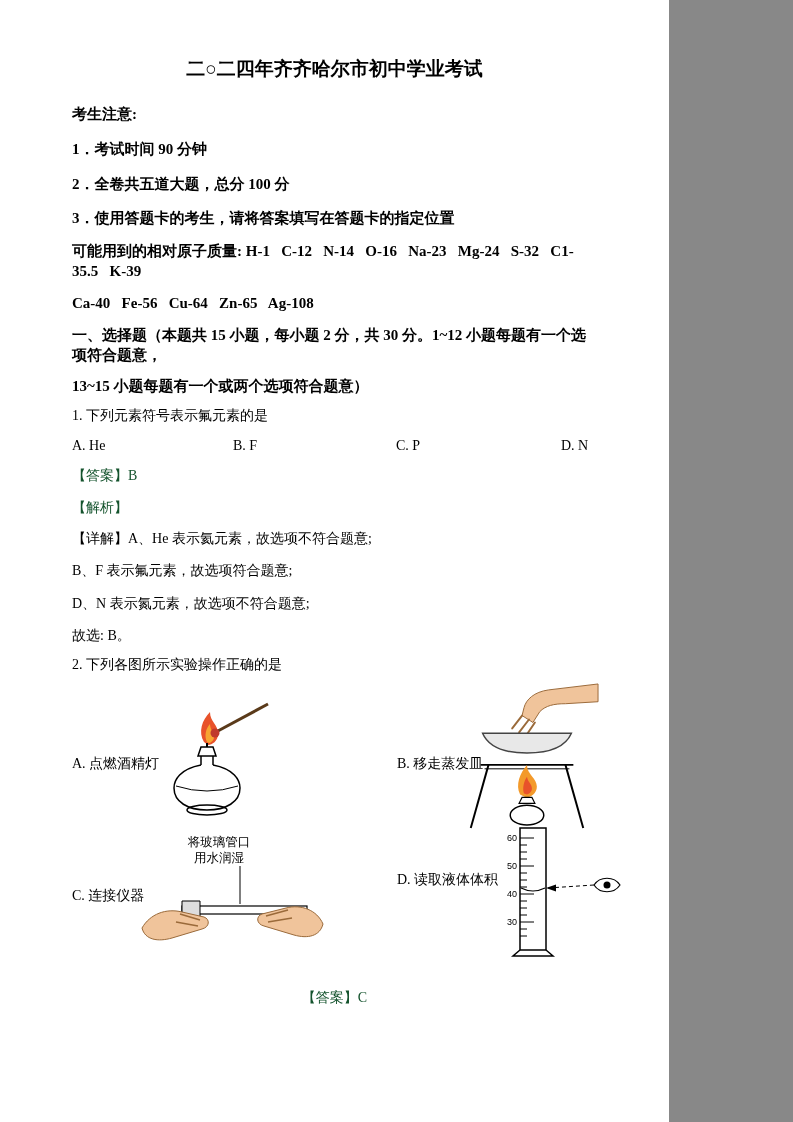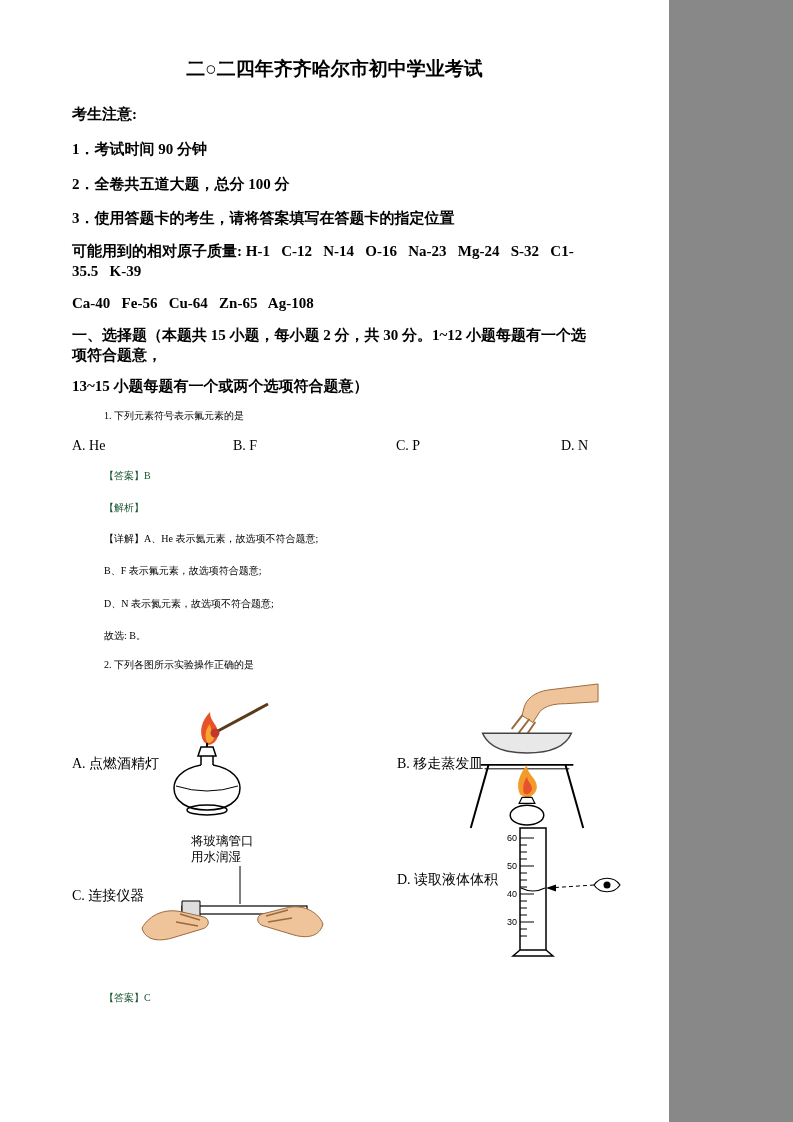--- a/index.html
+++ b/index.html
@@ -6,21 +6,21 @@
   html,body { background:#888; }
   body { width:793px; margin:0 auto; font-family:"Liberation Serif","DejaVu Serif",serif; color:#000; }
   .page {
     position:relative; width:669px; height:1122px; background:#ffffff;
     padding:56px 72px 0 72px; overflow:hidden;
   }
   .title    { text-align:center; font-size:19px; font-weight:bold; line-height:26px; }
   .subtitle { text-align:center; font-size:19px; font-weight:bold; line-height:26px; margin-top:18px; }
 
   .b15 { font-size:15px; font-weight:bold; line-height:20px; }
-  .r14 { font-size:10px; font-weight:normal; line-height:19px;margin-left:32px; }
+  .r14 { font-size:14px; font-weight:normal; line-height:19px; }
 
   .notice-head { margin-top:22px; }
   .n1 { margin-top:15px; }
   .n2 { margin-top:15px; }
   .n3 { margin-top:14px; }
   .mass1 { margin-top:13px; white-space:pre-wrap; }
   .mass2 { margin-top:12px; white-space:pre-wrap; }
   .sec1 { margin-top:12px; }
   .sec2 { margin-top:11px; }
 
@@ -41,24 +41,24 @@
   .figures .fig-label { position:absolute; font-size:14px; line-height:19px; }
   .lab-a { left:0;     top:72px; }
   .lab-b { left:325px; top:72px; }
   .lab-c { left:0;     top:204px; }
   .lab-d { left:325px; top:188px; }
   .svg-a { position:absolute; left:88px;  top:6px;   width:115px; height:130px; }
   .svg-b { position:absolute; left:382px; top:0;     width:145px; height:148px; }
   .svg-c { position:absolute; left:68px;  top:184px; width:185px; height:95px;  }
   .svg-d { position:absolute; left:418px; top:144px; width:145px; height:138px; }
   .note-c {
-    position:absolute; left:119px; top:152px; width:110px; text-align:left;
-    font-size:12.5px; line-height:16px; white-space:pre-line;font-family:Liberation Mono, monospace;
+    position:absolute; left:92px; top:152px; width:110px; text-align:center;
+    font-size:12.5px; line-height:16px; white-space:pre-line;
   }
-  .ans2 { margin-top:6px; }
+  .ans2 { margin-top:6px;text-align:center; }
   svg text { font-family:"Liberation Sans","DejaVu Sans",sans-serif; }
 </style>
 </head>
 <body>
 
 <div class="page">
 
   <div class="title">二○二四年齐齐哈尔市初中学业考试</div>
 
   <div class="b15 notice-head">考生注意:</div>

